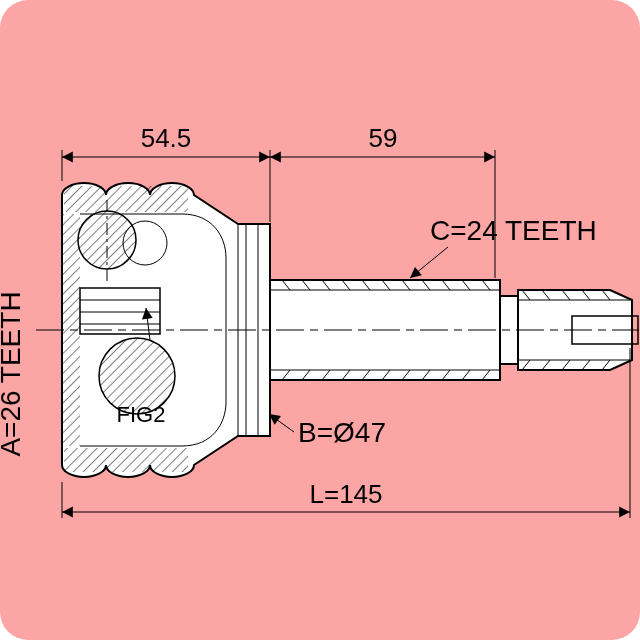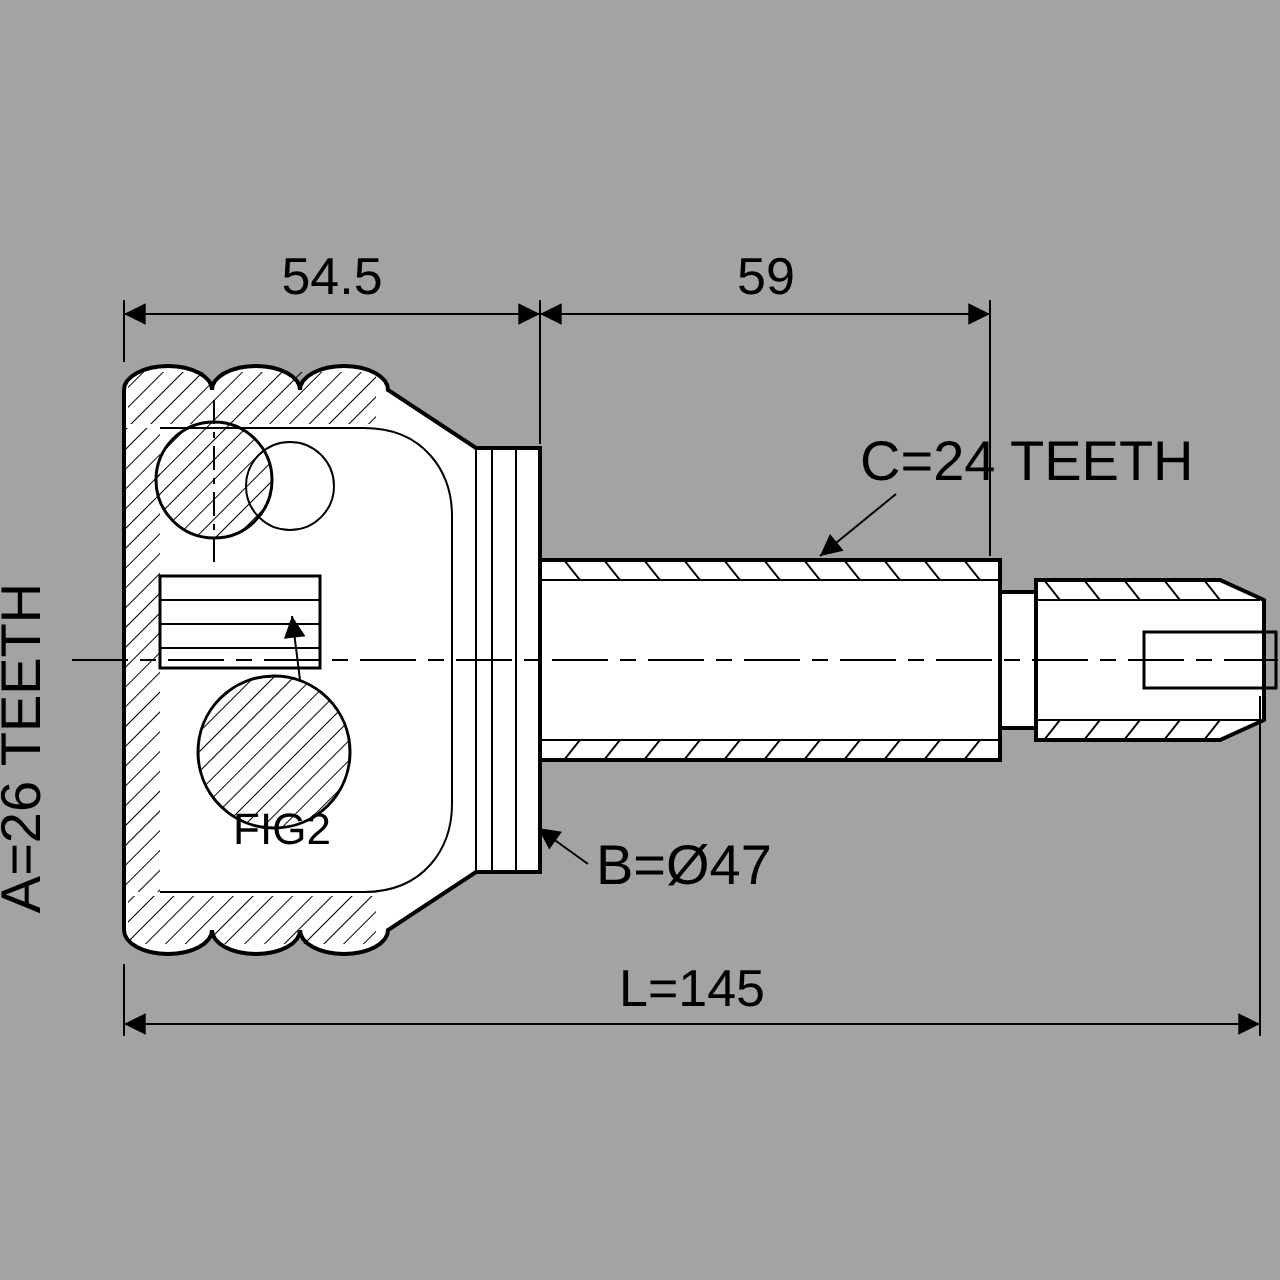--- a/index.html
+++ b/index.html
@@ -7,21 +7,22 @@
     padding: 0;
     background: #ffffff;
     width: 640px;
     height: 640px;
     overflow: hidden;
   }
   .stage {
     position: relative;
     width: 640px;
     height: 640px;
-    background: #a3a3a3;
+    background: #fca5a5;
+    border-radius: 28px;
   }
   svg text {
     font-family: "Liberation Sans", sans-serif;
     fill: #000000;
   }
   .dim-label    { font-size: 26px; text-anchor: middle; }
   .callout      { font-size: 28px; }
   .callout-mid  { font-size: 28px; text-anchor: middle; }
   .fig-label    { font-size: 22px; text-anchor: middle; }
   .outline  { fill: #ffffff; stroke: #000000; stroke-width: 2; }

